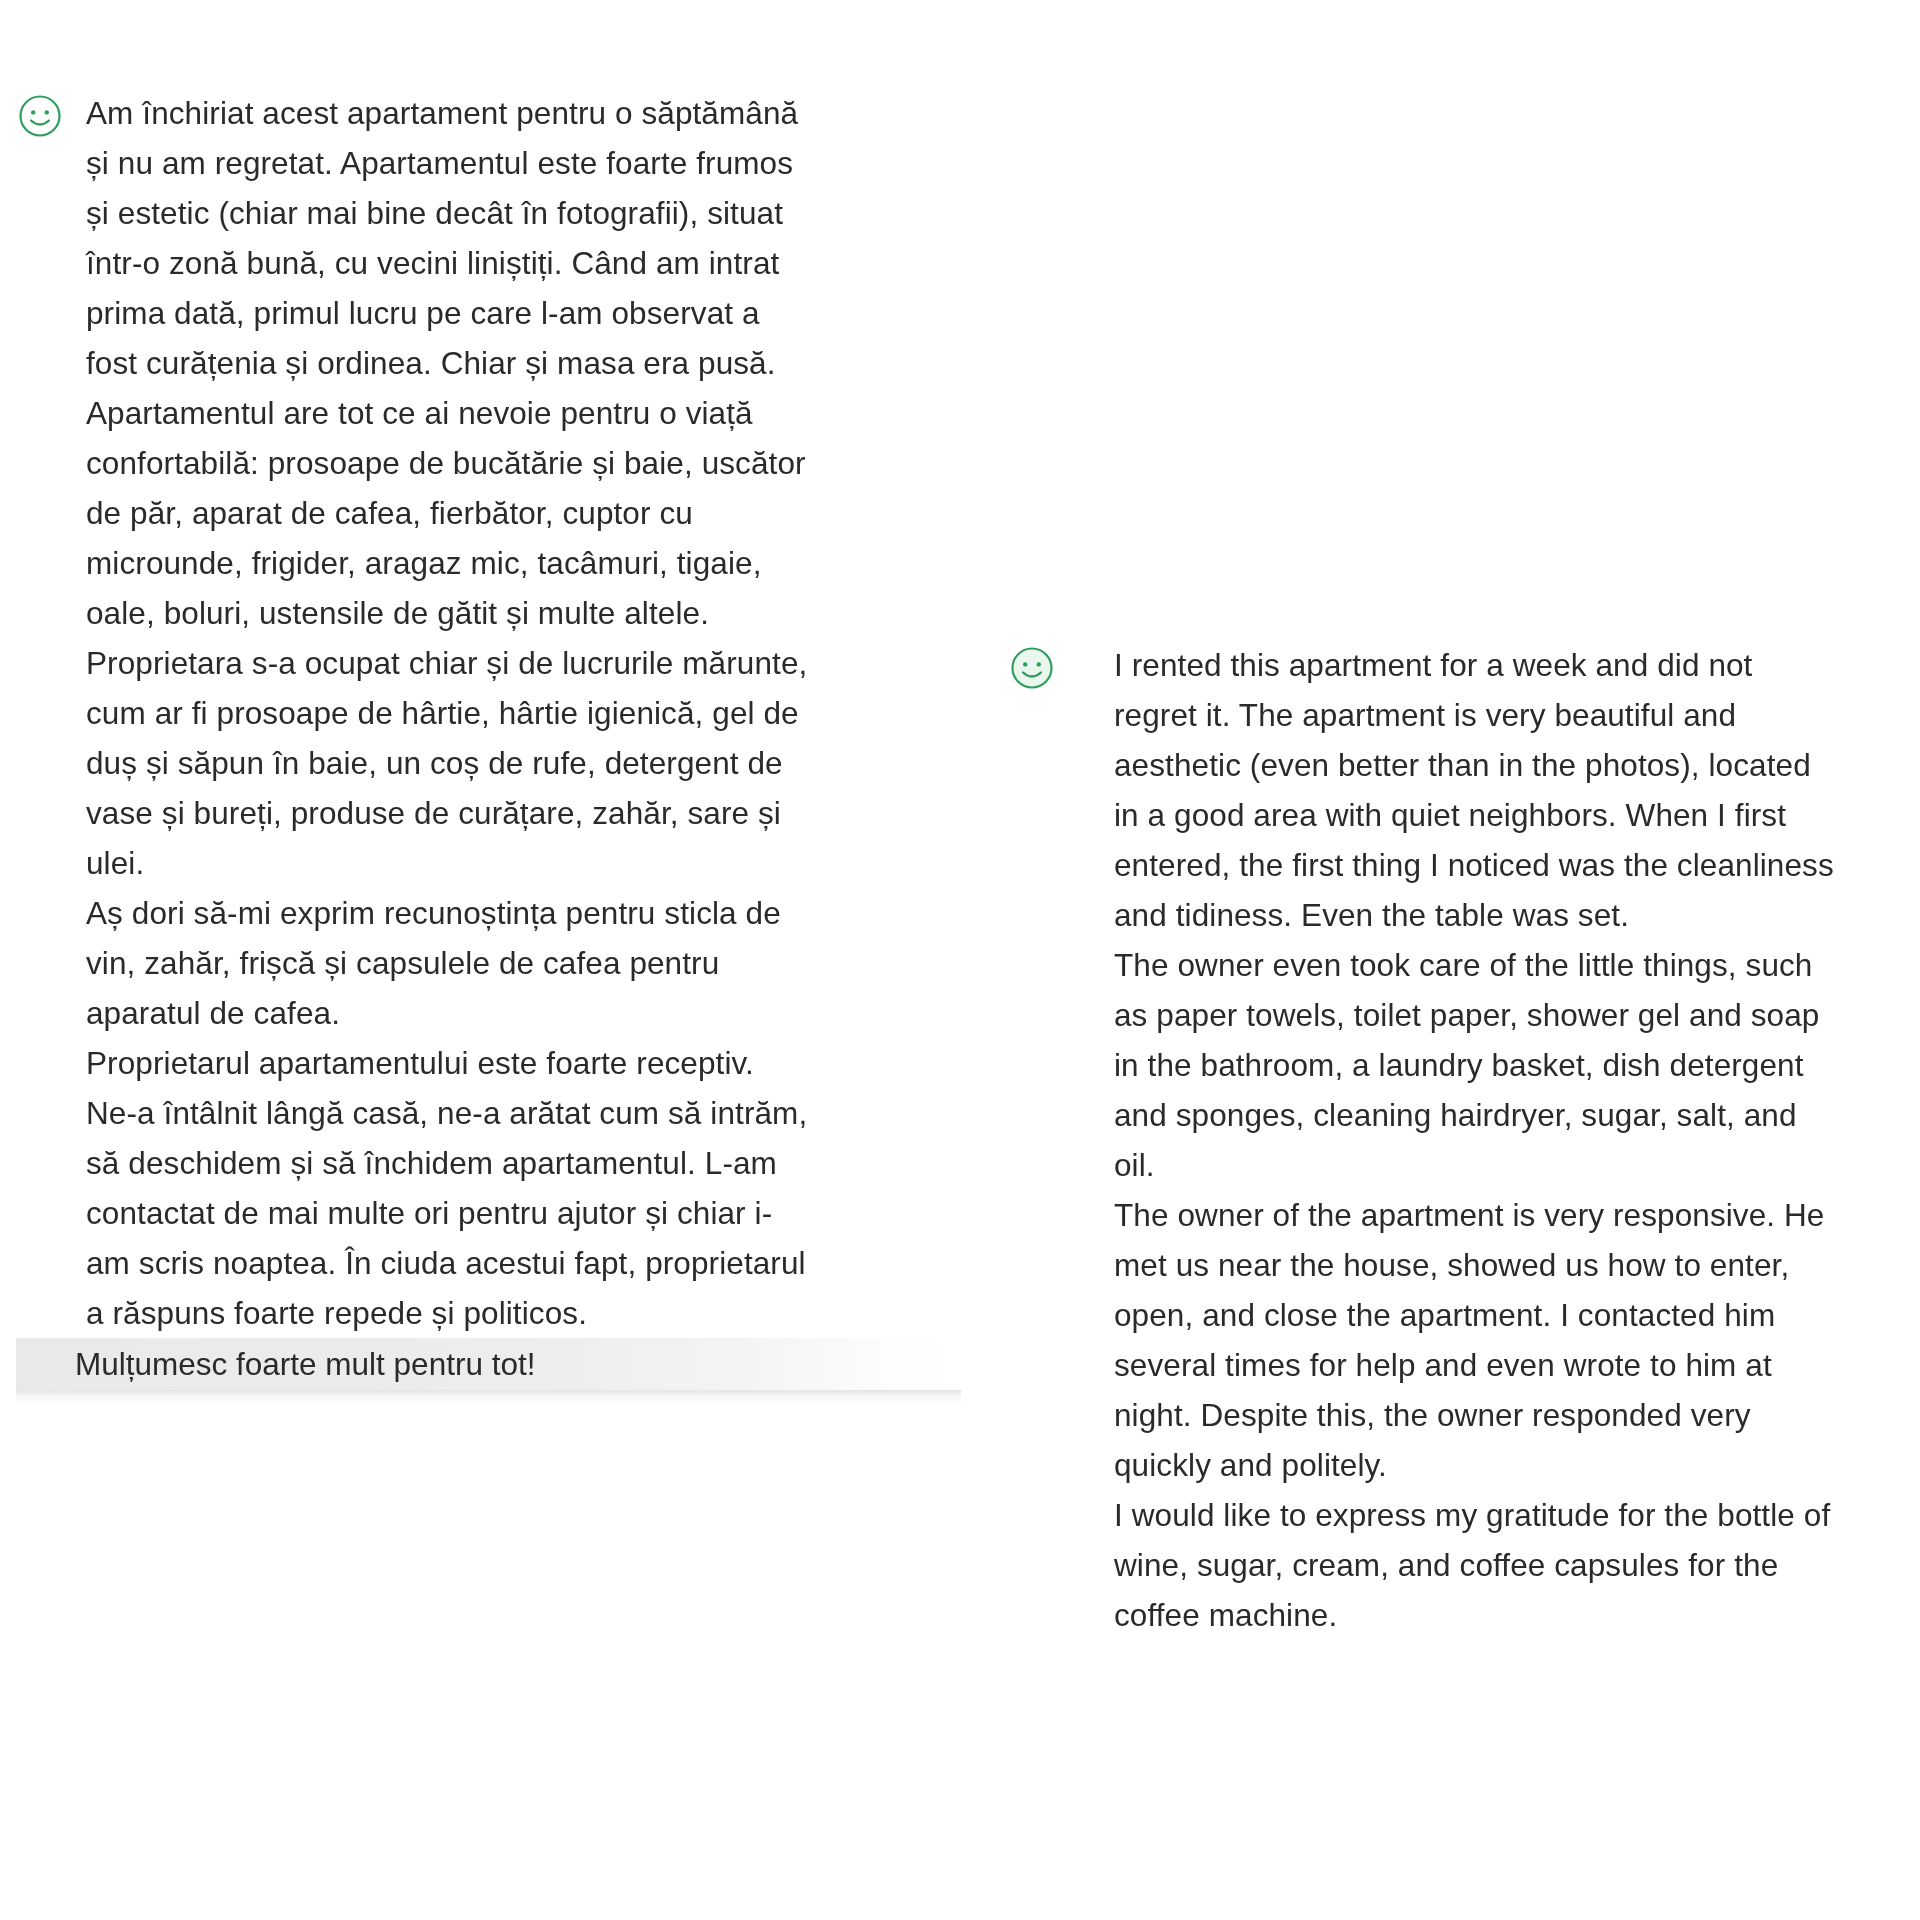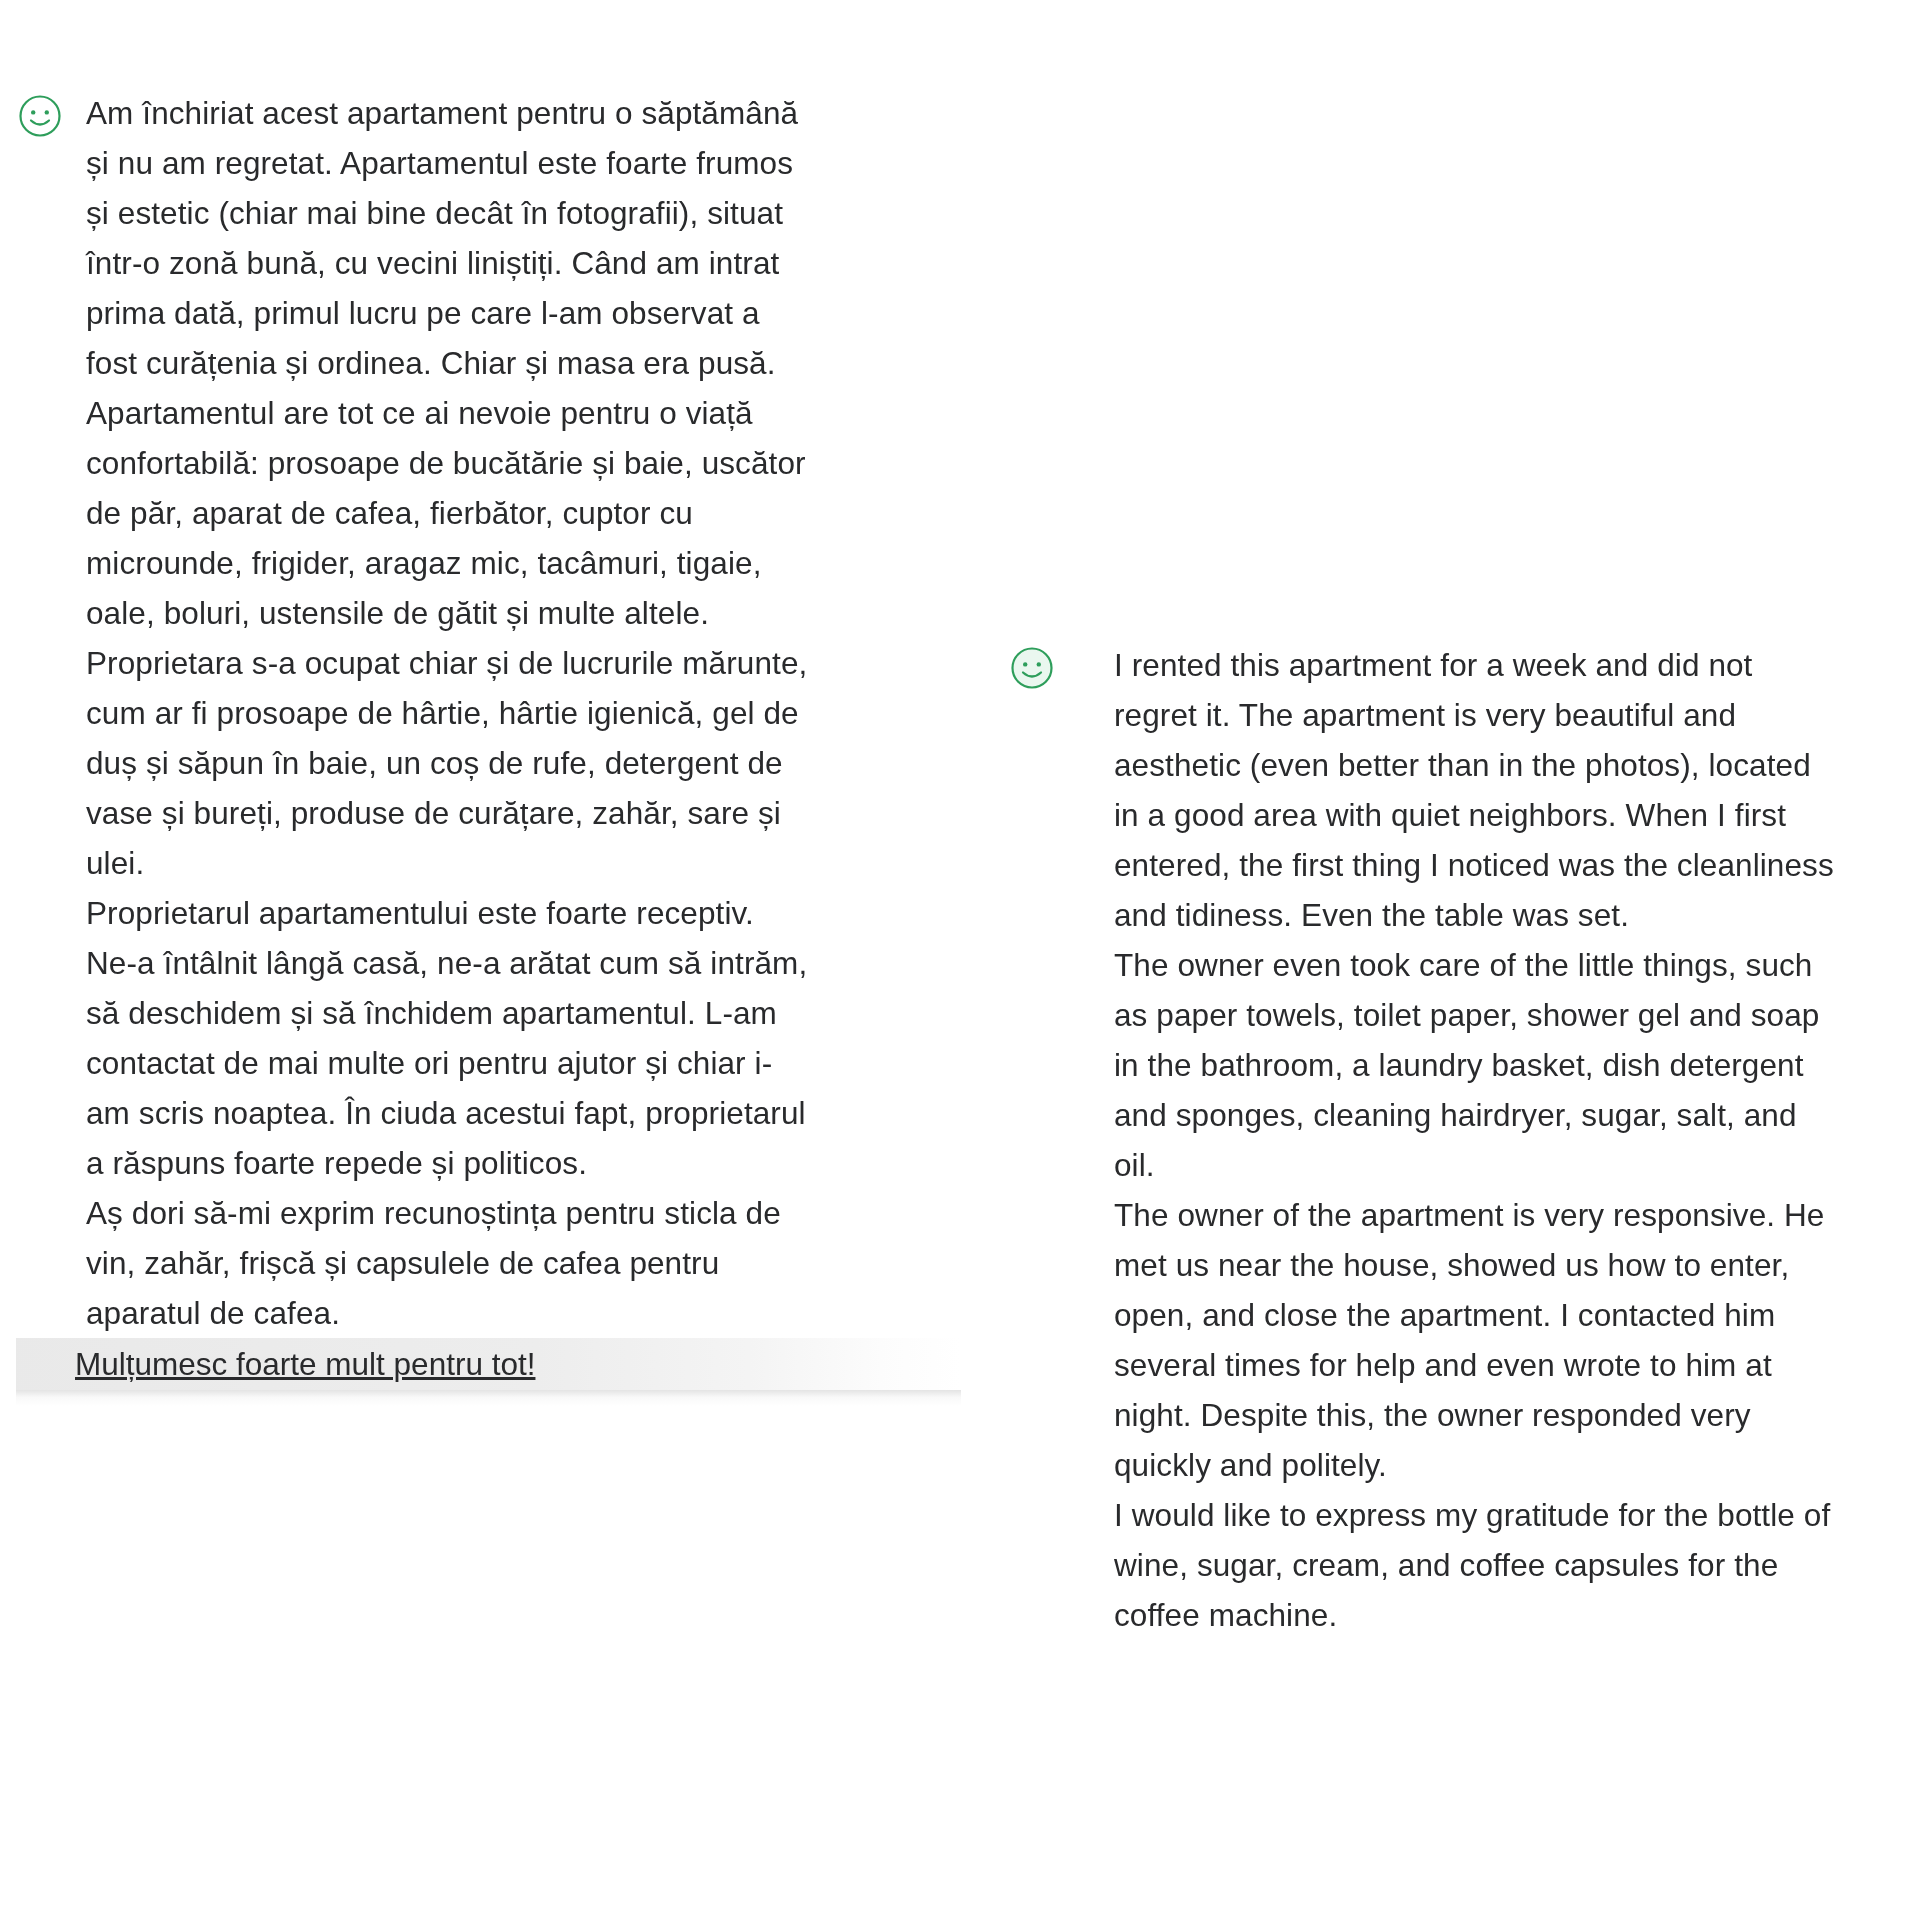--- a/index.html
+++ b/index.html
@@ -116,21 +116,20 @@
 
   .band-text {
     position: absolute;
     left: 0;
     top: 0;
     height: 52px;
     line-height: 52px;
     font-size: 31.5px;
     color: #292a2c;
     white-space: nowrap;
-    text-decoration: underline;
   }
   #band-original .band-text { padding-left: 59px; }
   #band-translation .band-text { padding-left: 60px; }
 </style>
 </head>
 <body>
 
 <div class="page">
 
   <div class="review" id="review-original">
@@ -154,29 +153,29 @@
       <p class="para">Apartamentul are tot ce ai nevoie pentru o viață
 confortabilă: prosoape de bucătărie și baie, uscător
 de păr, aparat de cafea, fierbător, cuptor cu
 microunde, frigider, aragaz mic, tacâmuri, tigaie,
 oale, boluri, ustensile de gătit și multe altele.</p>
       <p class="para">Proprietara s-a ocupat chiar și de lucrurile mărunte,
 cum ar fi prosoape de hârtie, hârtie igienică, gel de
 duș și săpun în baie, un coș de rufe, detergent de
 vase și bureți, produse de curățare, zahăr, sare și
 ulei.</p>
+      <p class="para">Aș dori să-mi exprim recunoștința pentru sticla de
+vin, zahăr, frișcă și capsulele de cafea pentru
+aparatul de cafea.</p>
       <p class="para">Proprietarul apartamentului este foarte receptiv.
 Ne-a întâlnit lângă casă, ne-a arătat cum să intrăm,
 să deschidem și să închidem apartamentul. L-am
 contactat de mai multe ori pentru ajutor și chiar i-
 am scris noaptea. În ciuda acestui fapt, proprietarul
 a răspuns foarte repede și politicos.</p>
-      <p class="para">Aș dori să-mi exprim recunoștința pentru sticla de
-vin, zahăr, frișcă și capsulele de cafea pentru
-aparatul de cafea.</p>
     </div>
   </div>
 
   <div class="highlight-band" id="band-original">
     <div class="band-fill"></div>
     <div class="band-shadow"></div>
     <div class="band-text">Mulțumesc foarte mult pentru tot!</div>
   </div>
 
   <div class="review" id="review-translation">

